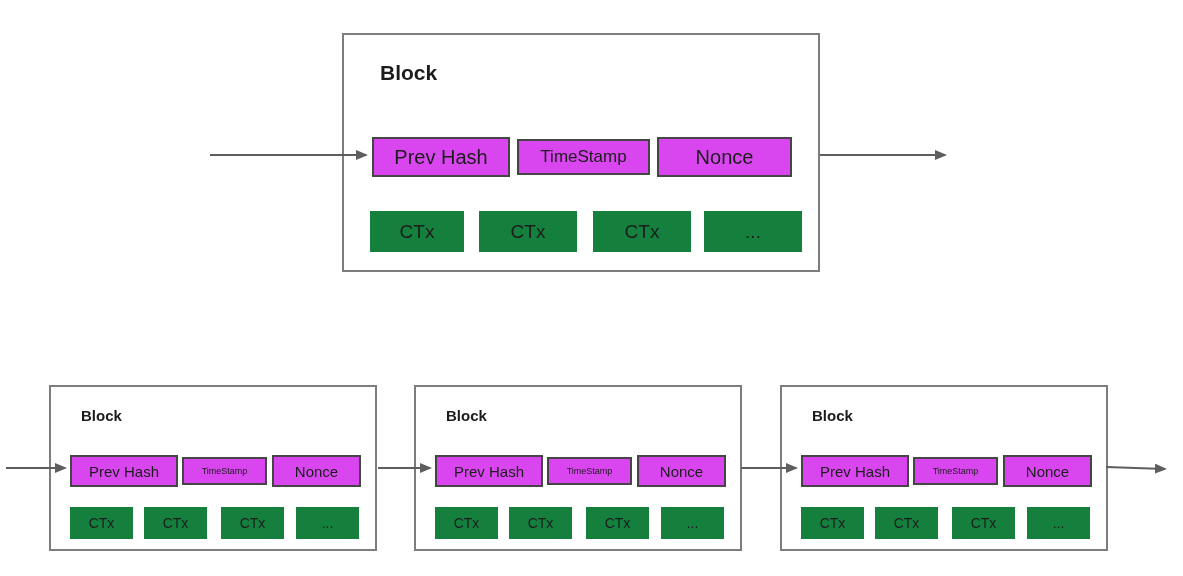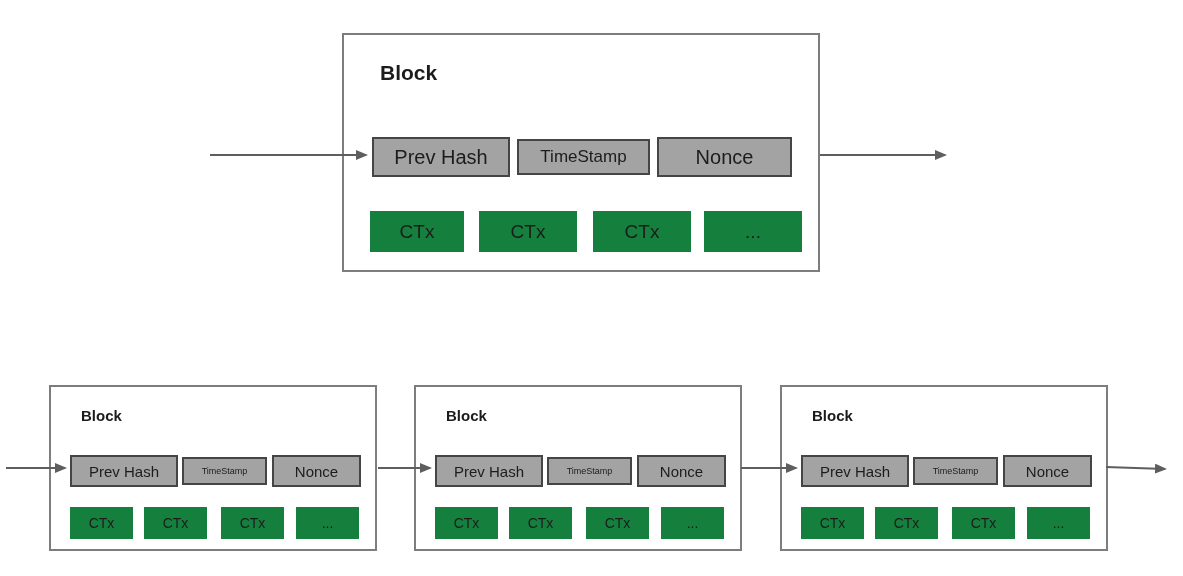--- a/index.html
+++ b/index.html
@@ -22,21 +22,21 @@
   }
 
   .block-title {
     position: absolute;
     font-weight: bold;
     color: #1c1c1c;
   }
 
   .field {
     position: absolute;
-    background: #a3a3a3;
+    background: #d946ef;
     border: 2px solid #454545;
     display: flex;
     align-items: center;
     justify-content: center;
     color: #1c1c1c;
   }
 
   .tx {
     position: absolute;
     background: #15803d;

